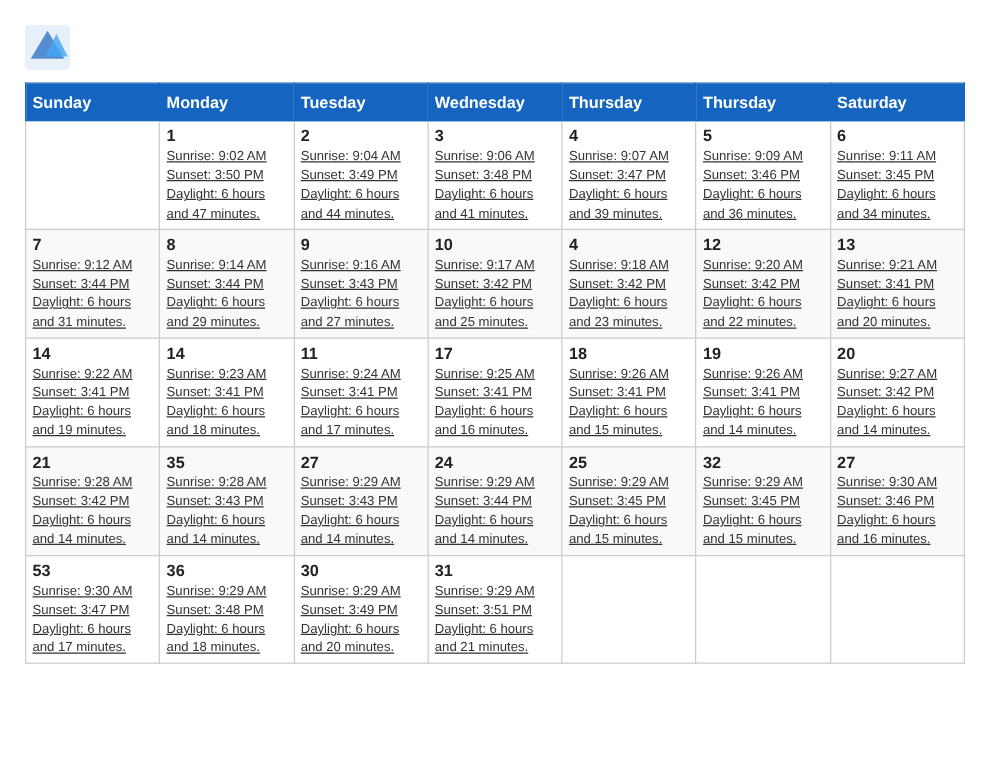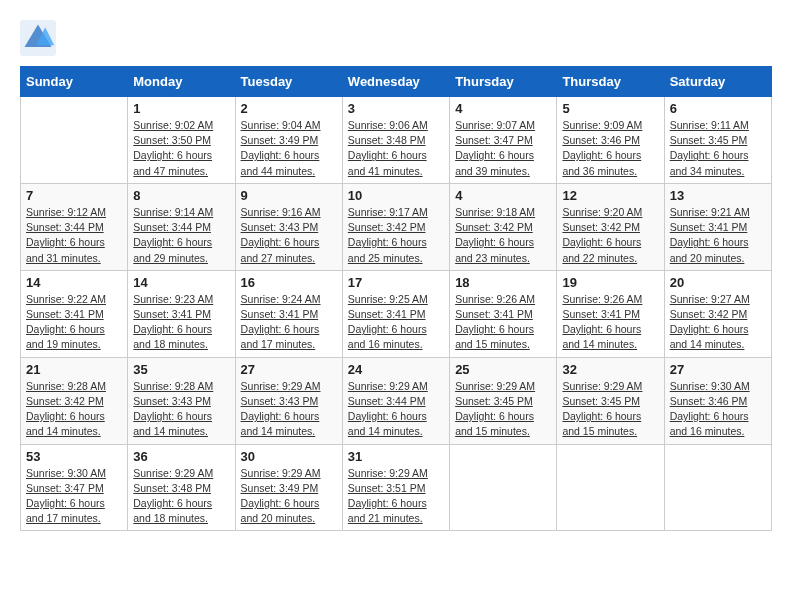--- a/index.html
+++ b/index.html
@@ -177,21 +177,21 @@
       <tr>
         <td>
           <div class="day-number">14</div>
           <div class="day-info">Sunrise: 9:22 AM<br>Sunset: 3:41 PM<br>Daylight: 6 hours<br>and 19 minutes.</div>
         </td>
         <td>
           <div class="day-number">14</div>
           <div class="day-info">Sunrise: 9:23 AM<br>Sunset: 3:41 PM<br>Daylight: 6 hours<br>and 18 minutes.</div>
         </td>
         <td>
-          <div class="day-number">16</div>
+          <div class="day-number">11</div>
           <div class="day-info">Sunrise: 9:24 AM<br>Sunset: 3:41 PM<br>Daylight: 6 hours<br>and 17 minutes.</div>
         </td>
         <td>
           <div class="day-number">17</div>
           <div class="day-info">Sunrise: 9:25 AM<br>Sunset: 3:41 PM<br>Daylight: 6 hours<br>and 16 minutes.</div>
         </td>
         <td>
           <div class="day-number">18</div>
           <div class="day-info">Sunrise: 9:26 AM<br>Sunset: 3:41 PM<br>Daylight: 6 hours<br>and 15 minutes.</div>
         </td>

